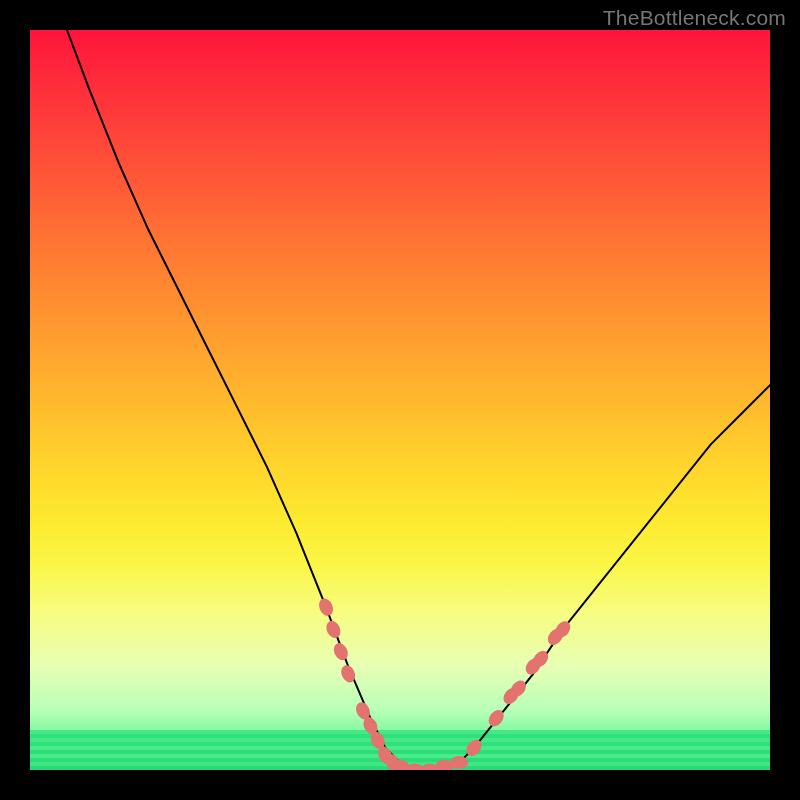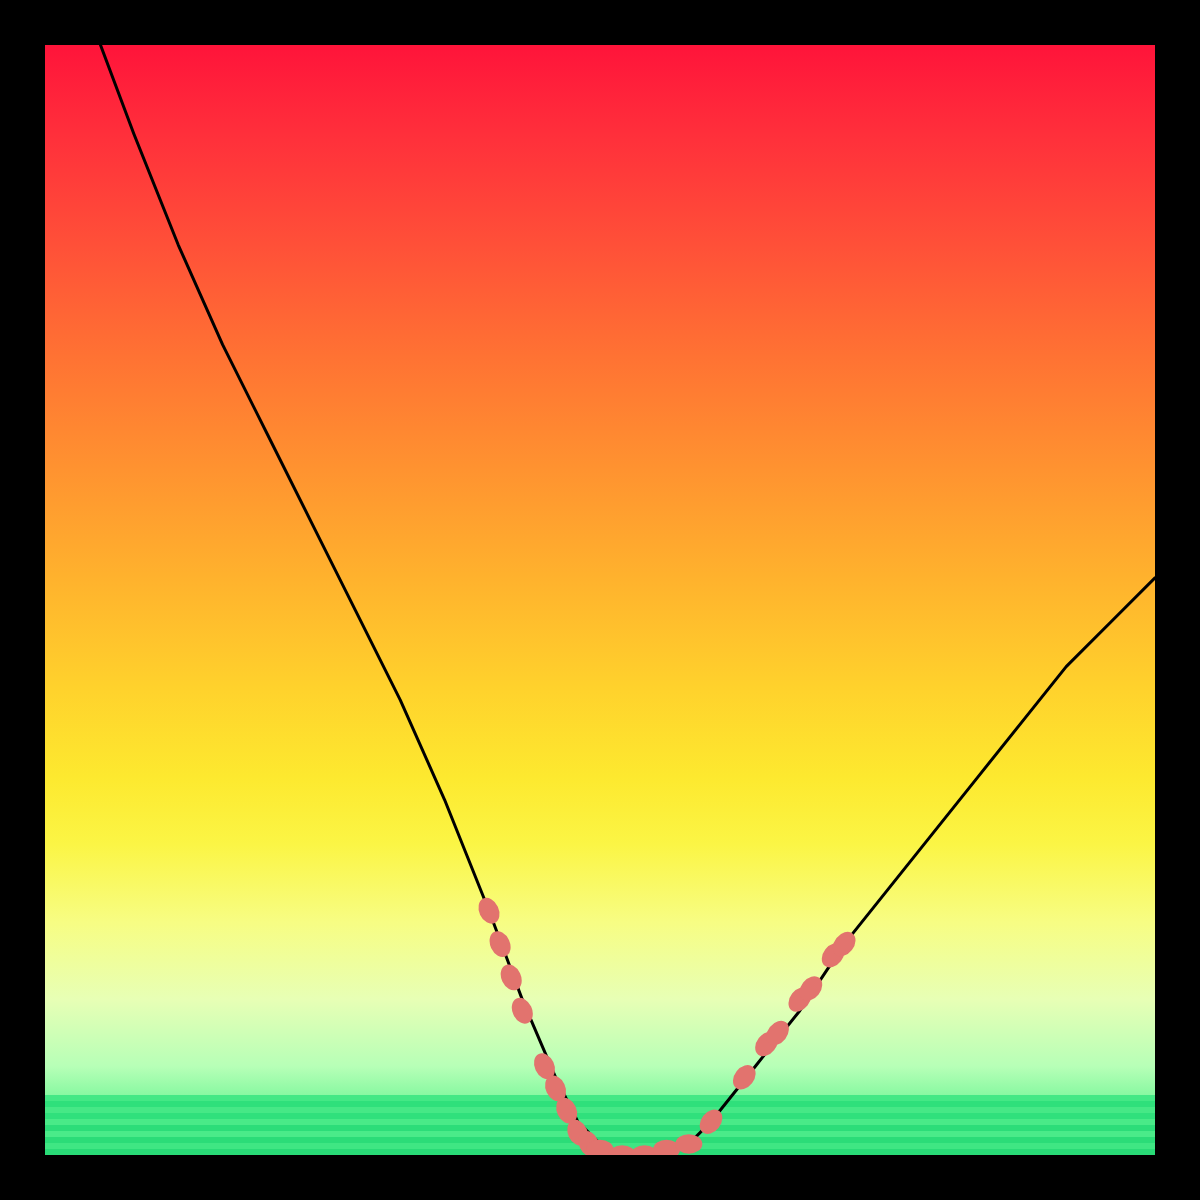--- a/index.html
+++ b/index.html
@@ -69,20 +69,21 @@
     font-family: Arial, Helvetica, sans-serif;
     font-size: 21px;
     color: #777;
     letter-spacing: 0.2px;
   }
 </style>
 </head>
 <body>
 
 <div class="frame">
+  <div class="attribution">TheBottleneck.com</div>
 
   <div class="plot">
     <div class="gradient"></div>
 
     <div class="bottom-stripes">
       <div class="stripe" style="background:#44e885"></div>
       <div class="stripe" style="background:#2fe07b"></div>
       <div class="stripe" style="background:#46e886"></div>
       <div class="stripe" style="background:#30e07c"></div>
       <div class="stripe" style="background:#49ea88"></div>

